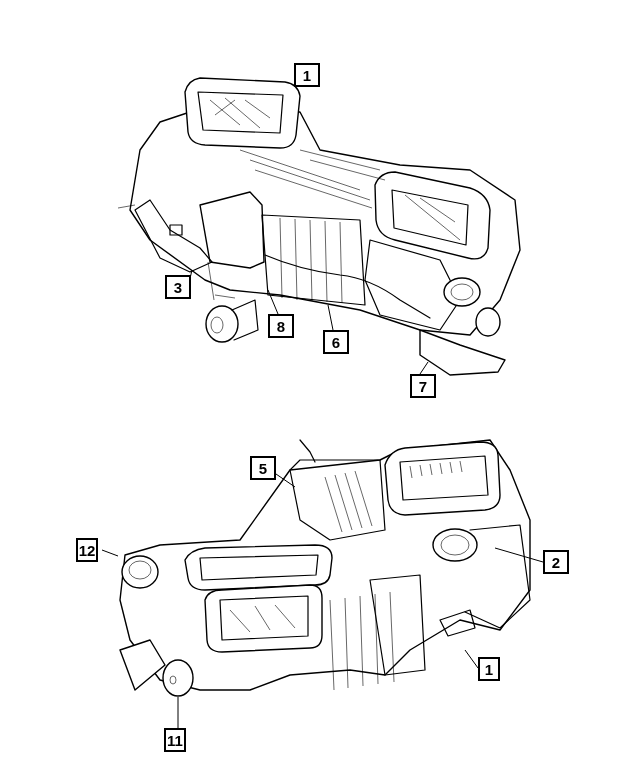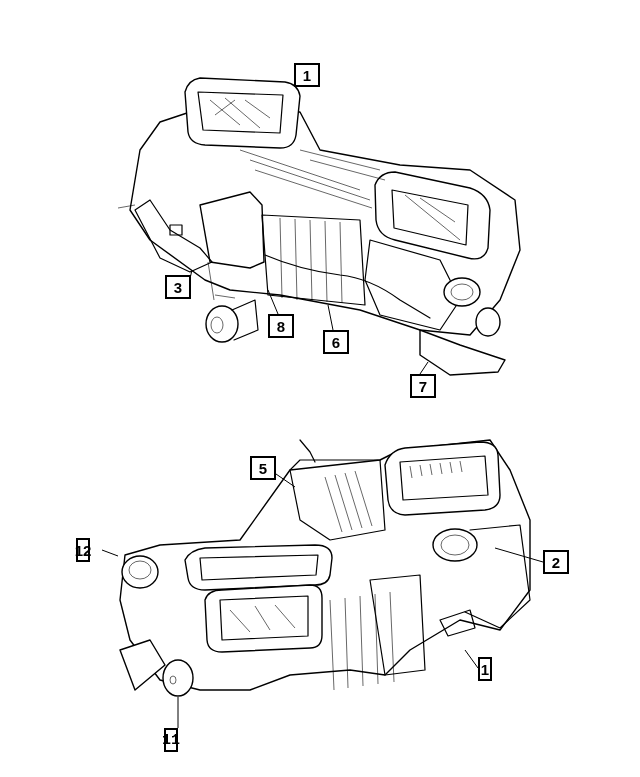--- a/index.html
+++ b/index.html
@@ -1,20 +1,20 @@
 <!DOCTYPE html>
 <html><head>
 <meta charset="utf-8">
 <style>
   html,body{margin:0;padding:0;background:#ffffff;}
   body{width:640px;height:777px;position:relative;overflow:hidden;font-family:"Liberation Sans",sans-serif;}
   .canvas{position:absolute;left:0;top:0;width:640px;height:777px;}
   .callout{position:absolute;width:26px;height:24px;border:2px solid #000;background:#fff;box-sizing:border-box;
     display:flex;align-items:center;justify-content:center;font-weight:bold;font-size:15px;color:#000;line-height:1;}
-  .callout.wide{width:14px;}
+  .callout.wide{width:22px;}
   svg{position:absolute;left:0;top:0;}
   .ln{stroke:#000;fill:none;stroke-width:1.2;stroke-linejoin:round;stroke-linecap:round;}
   .ln2{stroke:#000;fill:#fff;stroke-width:1.4;stroke-linejoin:round;}
   .thin{stroke:#000;fill:none;stroke-width:0.6;}
   .lead{stroke:#000;stroke-width:1;fill:none;}
 </style>
 </head>
 <body>
 
 <div class="canvas">
@@ -111,15 +111,15 @@
   <div class="callout" style="left:294px;top:63px;">1</div>
   <div class="callout" style="left:165px;top:275px;">3</div>
   <div class="callout" style="left:268px;top:314px;">8</div>
   <div class="callout" style="left:323px;top:330px;">6</div>
   <div class="callout" style="left:410px;top:374px;">7</div>
 
   <div class="callout" style="left:250px;top:456px;">5</div>
   <div class="callout wide" style="left:76px;top:538px;">12</div>
   <div class="callout" style="left:543px;top:550px;">2</div>
   <div class="callout wide" style="left:478px;top:657px;">1</div>
-  <div class="callout wide" style="left:164px;top:728px;font-family:Liberation Mono, monospace;">11</div>
+  <div class="callout wide" style="left:164px;top:728px;">11</div>
 
 </div>
 
 </body></html>

